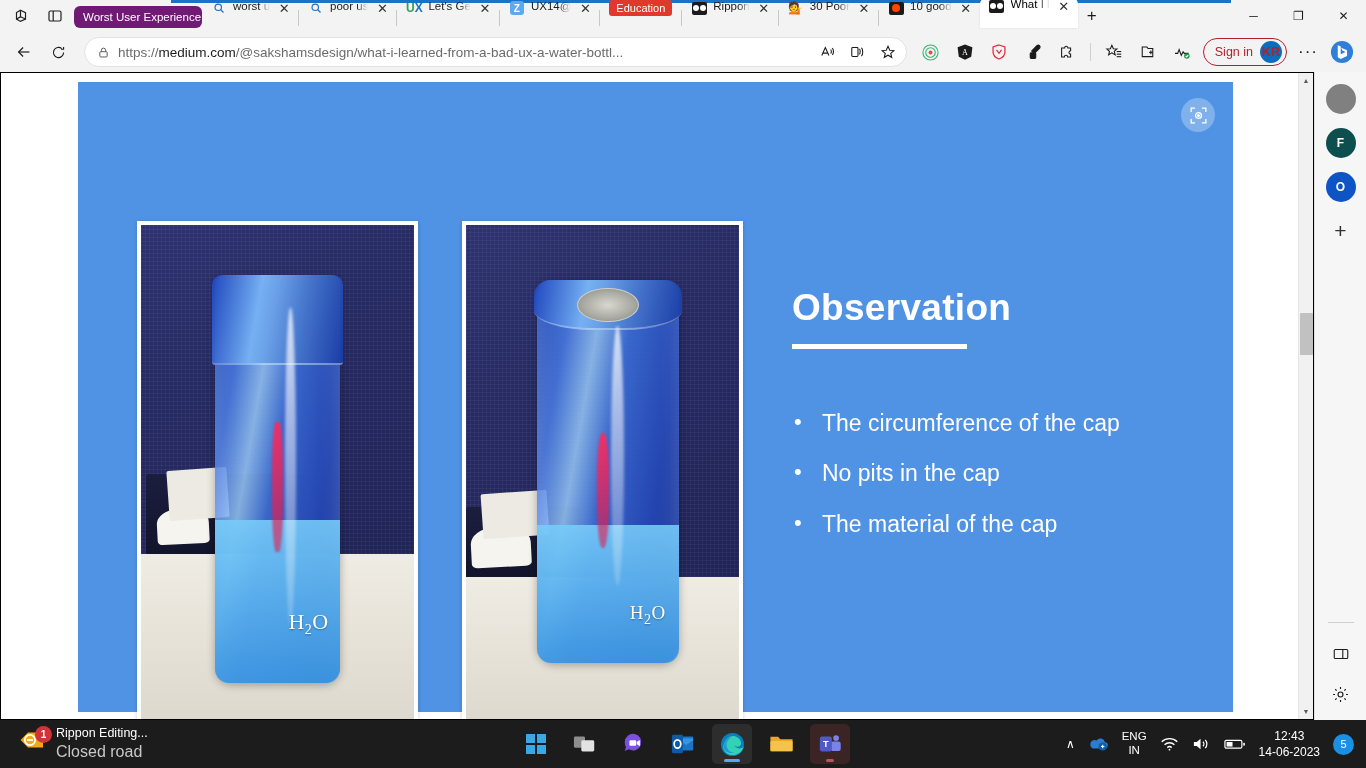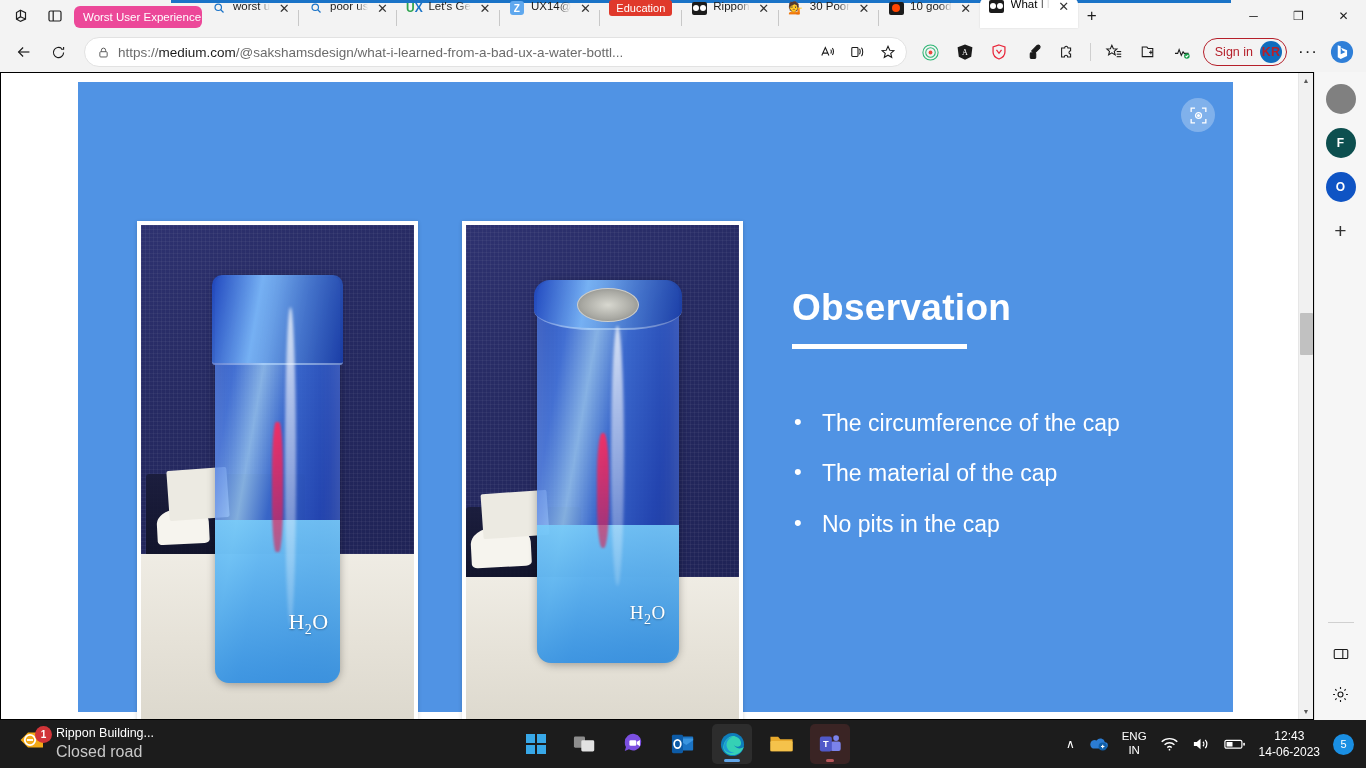--- a/index.html
+++ b/index.html
@@ -22,21 +22,21 @@
   .tb-iconbtn {
     width: 30px; height: 26px; display: flex; align-items: center; justify-content: center;
     border-radius: 4px; color: #202020;
   }
 
   .tabs-area { display: flex; align-items: flex-end; height: 32px; flex: 1; overflow: hidden; position: relative; }
 
   
   .tabgroup-pill {
     height: 22px; margin-bottom: 4px; padding: 0 9px;
-    background: #ec4899; color: #ffffff;
+    background: #701a75; color: #ffffff;
     font-size: 11.5px; line-height: 22px;
     border-radius: 6px; white-space: nowrap;
     max-width: 128px; overflow: hidden;
     position: relative; z-index: 3;
   }
   .tabgroup-underline {
     position: absolute; left: 97px; right: 0; top: 0; height: 3px; background: #1a73c7;
   }
 
   .tab {
@@ -564,22 +564,22 @@
             </div>
             <div class="ph-h2o" style="left:60%; bottom:20%; font-size:19px;">H<sub>2</sub>O</div>
           </div>
         </div>
 
         <div class="slide-text">
           <div class="slide-title">Observation</div>
           <div class="title-rule"></div>
           <ul class="bullets">
             <li>The circumference of the cap</li>
+            <li>No pits in the cap</li>
             <li>The material of the cap</li>
-            <li>No pits in the cap</li>
           </ul>
         </div>
 
       </div>
     </div>
 
     <div class="scrollbar">
       <div class="sb-arrow">▲</div>
       <div class="sb-thumb"></div>
       <div class="sb-arrow bottom">▼</div>
@@ -613,21 +613,21 @@
     <div class="weather">
       <div class="weather-ico">
         <svg width="28" height="28" viewBox="0 0 28 28">
           <polygon points="10,2.6 25,2.6 25,17.6 10,17.6 2.6,10" fill="#f2a917"></polygon>
           <circle cx="12" cy="10" r="5.2" fill="none" stroke="#fff" stroke-width="1.8"></circle>
           <line x1="9" y1="10" x2="15" y2="10" stroke="#fff" stroke-width="1.8"></line>
         </svg>
         <span class="wbadge">1</span>
       </div>
       <div class="weather-txt">
-        <div class="t1">Rippon Building...</div>
+        <div class="t1">Rippon Editing...</div>
         <div class="t2">Closed road</div>
       </div>
     </div>
 
     <div class="tb-apps">
       <div class="appbtn">
         <svg width="22" height="22" viewBox="0 0 22 22">
           <rect x="1" y="1" width="9" height="9" fill="#38a8e8"></rect>
             <rect x="12" y="1" width="9" height="9" fill="#38a8e8"></rect>
           <rect x="1" y="12" width="9" height="9" fill="#38a8e8"></rect>

